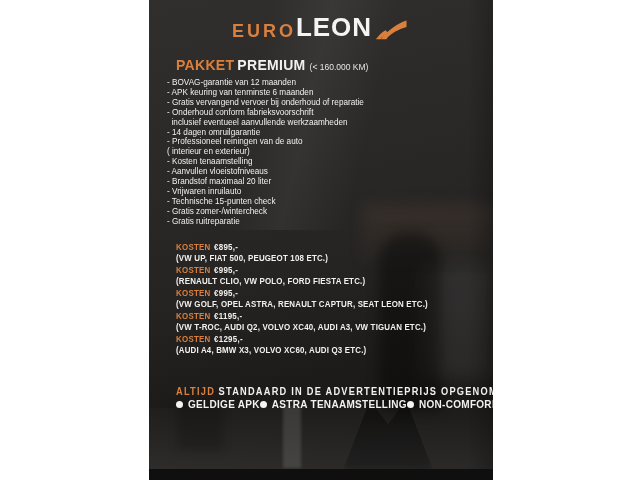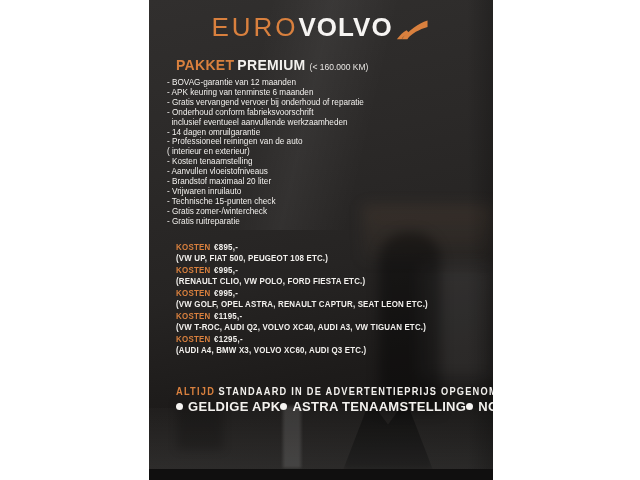--- a/index.html
+++ b/index.html
@@ -66,21 +66,21 @@
     background:#100f0f;
   }
   
   .logo-row{
     position:absolute;top:14px;left:0;width:100%;
     display:flex;justify-content:center;align-items:flex-end;
     z-index:5;
   }
   .logo-euro{
     color:var(--orange);
-    font-size:26px;font-weight:400;letter-spacing:3px;line-height:1;
+    font-size:18px;font-weight:700;letter-spacing:3px;line-height:1;
   }
   .logo-cars{
     color:#f6f4f2;
     font-size:26px;font-weight:700;letter-spacing:1px;line-height:1;
   }
   .logo-swoosh{width:36px;height:21px;margin-left:2px;margin-bottom:0;}
   
   .heading{
     position:absolute;left:27px;top:57px;z-index:5;
     line-height:16px;white-space:nowrap;text-align:center;
@@ -116,21 +116,21 @@
   .included-bullets{
     position:absolute;left:27px;right:26px;top:399px;z-index:5;
     display:flex;justify-content:space-between;align-items:center;
   }
   .bullet-item{display:flex;align-items:center;}
   .bullet-dot{
     width:7px;height:7px;border-radius:50%;
     background:#f6f4f2;margin-right:5px;flex:0 0 auto;
   }
   .bullet-label{
-    color:#f3f1ee;font-size:13px;font-weight:700;letter-spacing:0.3px;white-space:nowrap;
+    color:#f3f1ee;font-size:10px;font-weight:700;letter-spacing:0.3px;white-space:nowrap;
   }
   .sidebar{position:absolute;top:0;height:480px;background:#ffffff;}
   .sidebar.left{left:0;width:149px;}
   .sidebar.right{right:0;width:147px;}
 </style>
 </head>
 <body>
 
 <div class="sidebar left"></div>
 <div class="sidebar right"></div>
@@ -143,21 +143,21 @@
   <div class="bg bg-mechanic"></div>
   <div class="bg bg-hoist-legs"></div>
   <div class="bg bg-floor"></div>
   <div class="bg bg-pillar"></div>
   <div class="bg bg-doorway"></div>
   <div class="bg bg-right-shade"></div>
   <div class="bg bg-bottom-strip"></div>
 
   <div class="logo-row">
     <span class="logo-euro">EURO</span>
-      <span class="logo-cars">VOLVO</span>
+      <span class="logo-cars">LEON</span>
     <svg class="logo-swoosh" viewBox="0 0 40 26">
       <path d="M6 25 C 15 14, 26 6, 38 2 L 38 10 C 28 13, 18 18, 13 25 Z" fill="#D9803E"></path>
       <path d="M0 25 C 4 20, 7 17, 12 14 L 16 18 C 11 20, 7 22, 6 25 Z" fill="#D9803E"></path>
     </svg>
   </div>
 
   <div class="heading">
     <span class="hl">PAKKET</span><span class="rest">PREMIUM</span><span class="sub">(&lt; 160.000 KM)</span>
   </div>
 

